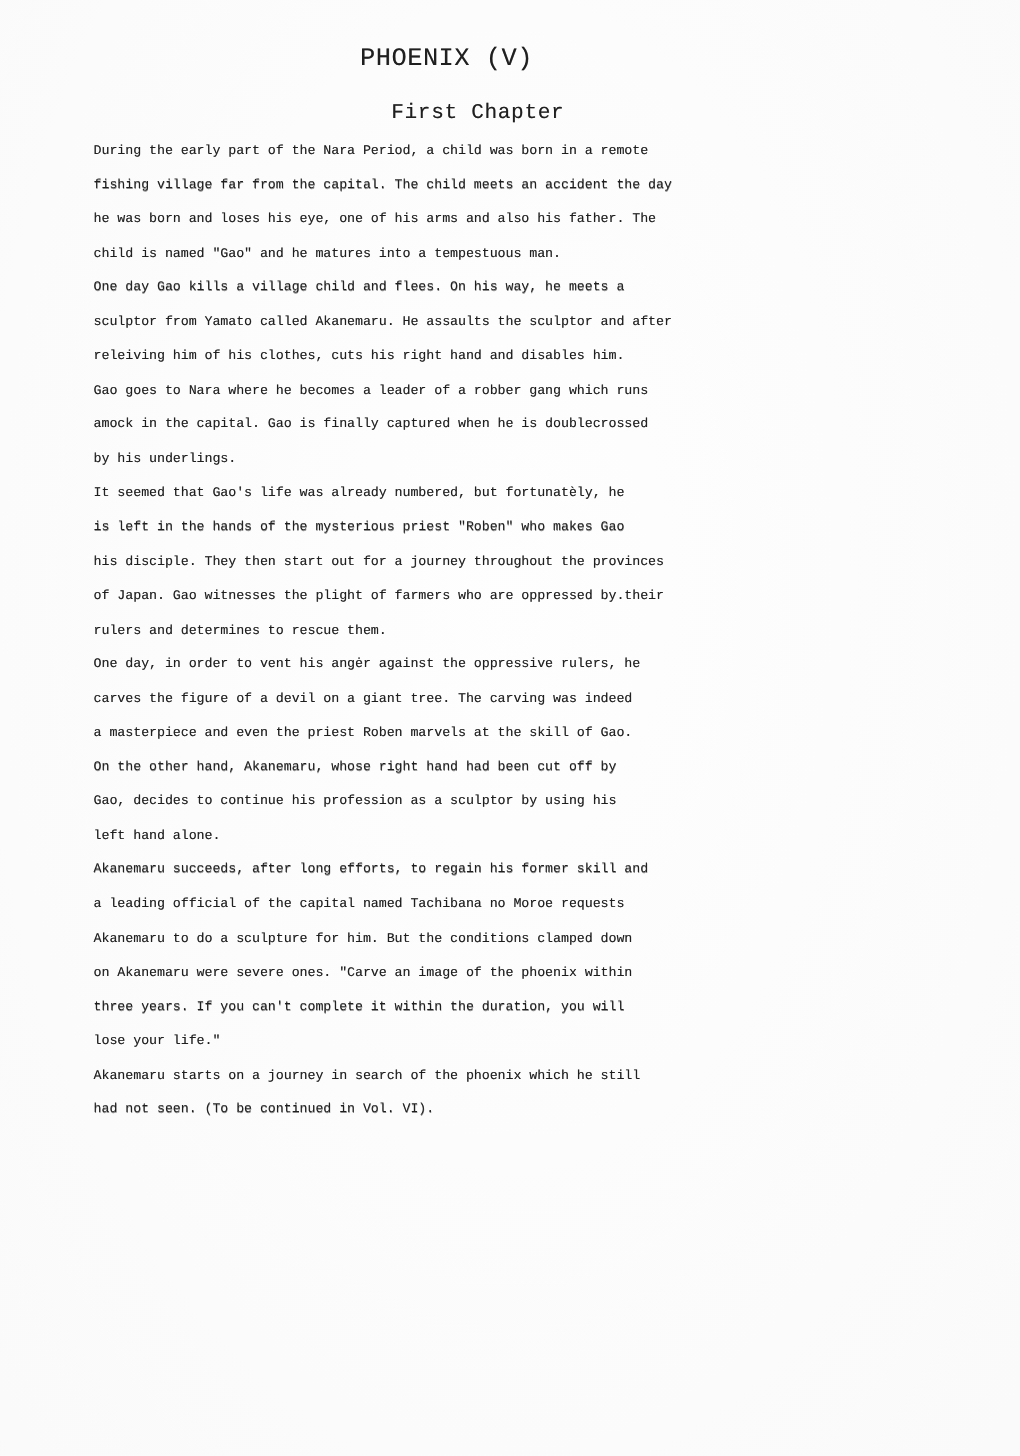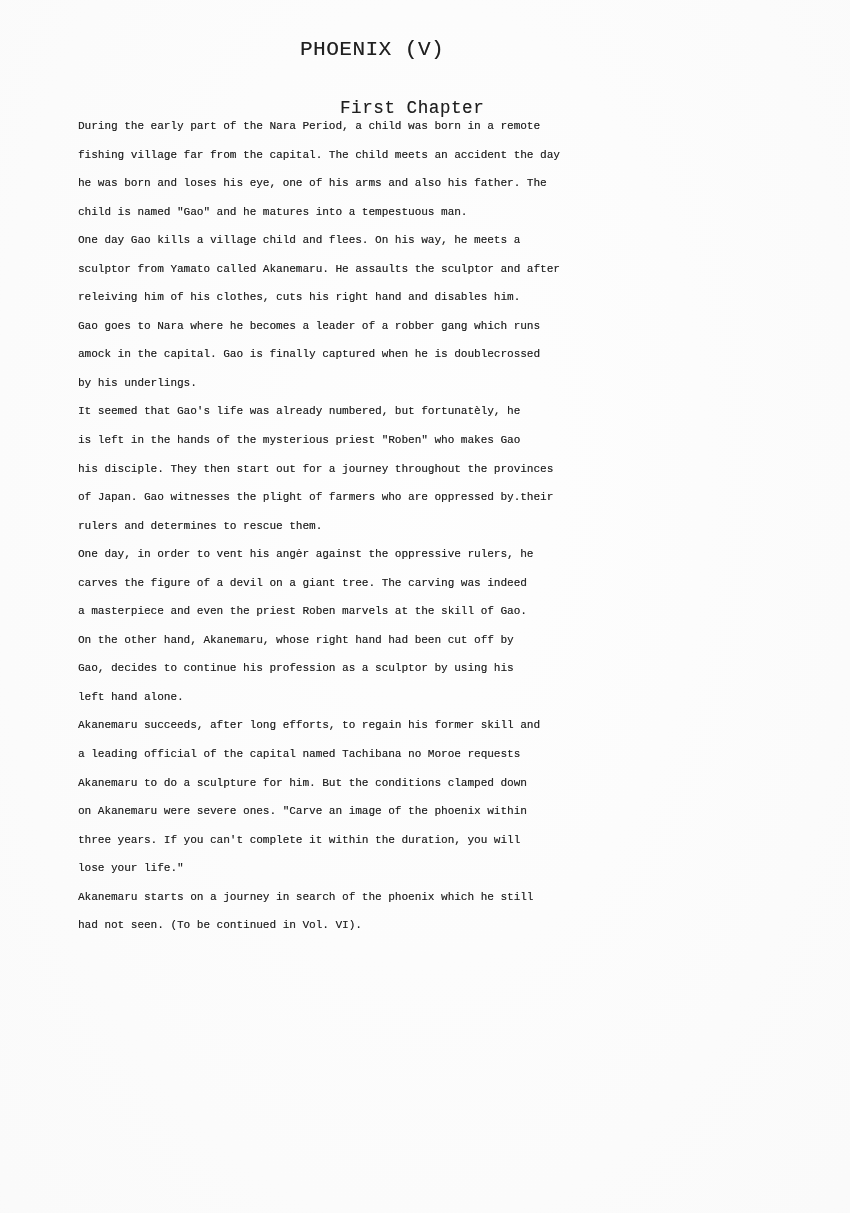--- a/index.html
+++ b/index.html
@@ -30,21 +30,21 @@
     font-size: 21px;
     font-weight: normal;
     letter-spacing: 0.5px;
     white-space: pre;
     text-shadow: 0.2px 0.2px 0.4px rgba(25,25,25,0.55);
   }
   .subtitle {
     position: absolute;
     left: 322px;
     top: 80px;
-    margin: 18px;
+    margin: 4px;
     font-size: 17.5px;
     font-weight: normal;
     letter-spacing: 0.6px;
     white-space: pre;
     text-shadow: 0.2px 0.2px 0.4px rgba(25,25,25,0.5);
   }
   .body-text {
     position: absolute;
     left: 78px;
     top: 112px;

